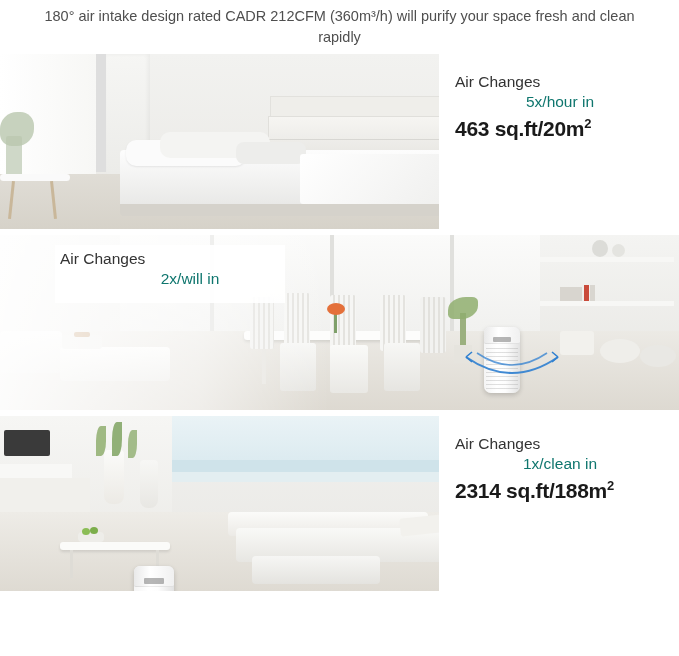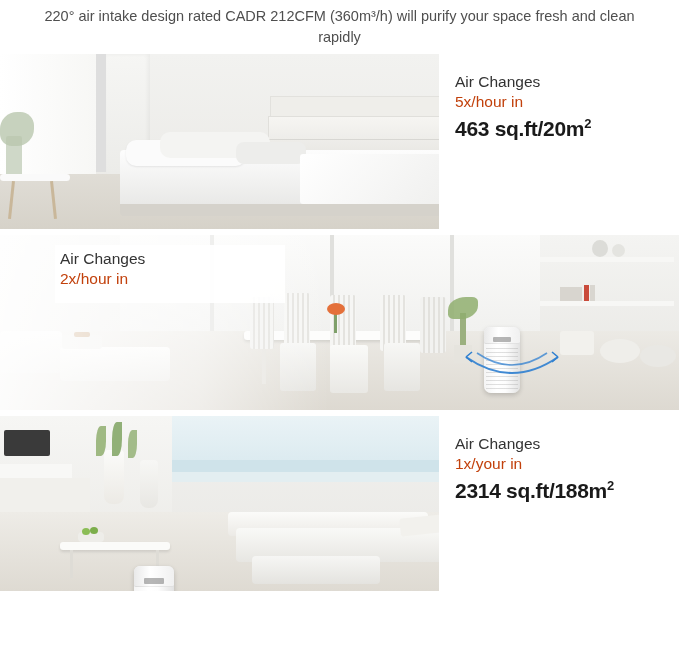--- a/index.html
+++ b/index.html
@@ -60,21 +60,21 @@
   }
 
   
   .caption {
     position: absolute;
     z-index: 40;
     color: #2b2b2b;
     line-height: 1.25;
   }
   .caption .line1 { font-size: 15.5px; color: #333; }
-  .caption .line2 { font-size: 15.5px; color: #c2410c; margin-top: 1px;}
+  .caption .line2 { font-size: 15.5px; color: #0f766e; margin-top: 1px; text-align: center;}
   .caption .big {
     font-size: 21px;
     font-weight: bold;
     color: #1a1a1a;
     margin-top: 4px;
     letter-spacing: -0.3px;
   }
   .caption .big sup { font-size: 13px; vertical-align: super; font-weight: bold;}
   .cap-left {
     left: 60px;
@@ -153,21 +153,21 @@
 
   
   .soft { border-radius: 3px; }
 </style>
 </head>
 <body>
 
 <div class="page">
 
   <div class="header">
-    <div class="header-sub">220° air intake design rated CADR 212CFM (360m³/h) will purify your space fresh and clean rapidly</div>
+    <div class="header-sub">180° air intake design rated CADR 212CFM (360m³/h) will purify your space fresh and clean rapidly</div>
   </div>
 
   <div class="panel panel-1">
     <div class="scene">
 
       <div class="rect" style="left:0;top:0;width:679px;height:175px;background:linear-gradient(to bottom,#f2f2f0,#e9e8e4);"></div>
 
       <div class="rect" style="left:0;top:0;width:96px;height:120px;background:linear-gradient(to right,#ffffff,#f7f7f5);"></div>
       <div class="rect" style="left:96px;top:0;width:10px;height:118px;background:#dedede;"></div>
       <div class="rect" style="left:106px;top:0;width:44px;height:130px;background:linear-gradient(to bottom,#f6f6f4,#ebebe8);box-shadow:inset -2px 0 4px rgba(0,0,0,.05);"></div>
@@ -270,21 +270,21 @@
           <path d="M4 6 L10 1 M4 6 L10 11" stroke="#2f7fd0" stroke-width="1.6" fill="none"></path>
           <path d="M96 6 L90 1 M96 6 L90 11" stroke="#2f7fd0" stroke-width="1.6" fill="none"></path>
         </svg>
       </div>
     </div>
 
     <div class="cover-left-fade"></div>
     <div class="rect" style="position:absolute;left:55px;top:10px;width:230px;height:58px;background:rgba(255,255,255,0.9);z-index:25;"></div>
     <div class="caption cap-left">
       <div class="line1">Air Changes</div>
-      <div class="line2">2x/hour in</div>
+      <div class="line2">2x/will in</div>
     </div>
   </div>
 
   <div class="panel panel-3">
     <div class="scene">
 
       <div class="rect" style="left:0;top:0;width:679px;height:175px;background:linear-gradient(to bottom,#f1f1ef,#e8e7e3);"></div>
       <div class="rect" style="left:170px;top:0;width:509px;height:62px;background:linear-gradient(to bottom,#eaf3f6,#d7e8ee);"></div>
       <div class="rect" style="left:170px;top:44px;width:509px;height:12px;background:#cfe3ea;"></div>
       <div class="rect" style="left:170px;top:56px;width:509px;height:10px;background:#e3eef1;"></div>
@@ -319,18 +319,18 @@
         <div class="pur-top"></div>
         <div class="pur-logo"></div>
 
       </div>
 
     </div>
 
     <div class="cover-right"></div>
     <div class="caption cap-panel3">
       <div class="line1">Air Changes</div>
-      <div class="line2">1x/your in</div>
+      <div class="line2">1x/clean in</div>
       <div class="big"><span>2314 sq.ft/188m</span><sup>2</sup></div>
     </div>
   </div>
 
 </div>
 
 </body></html>

